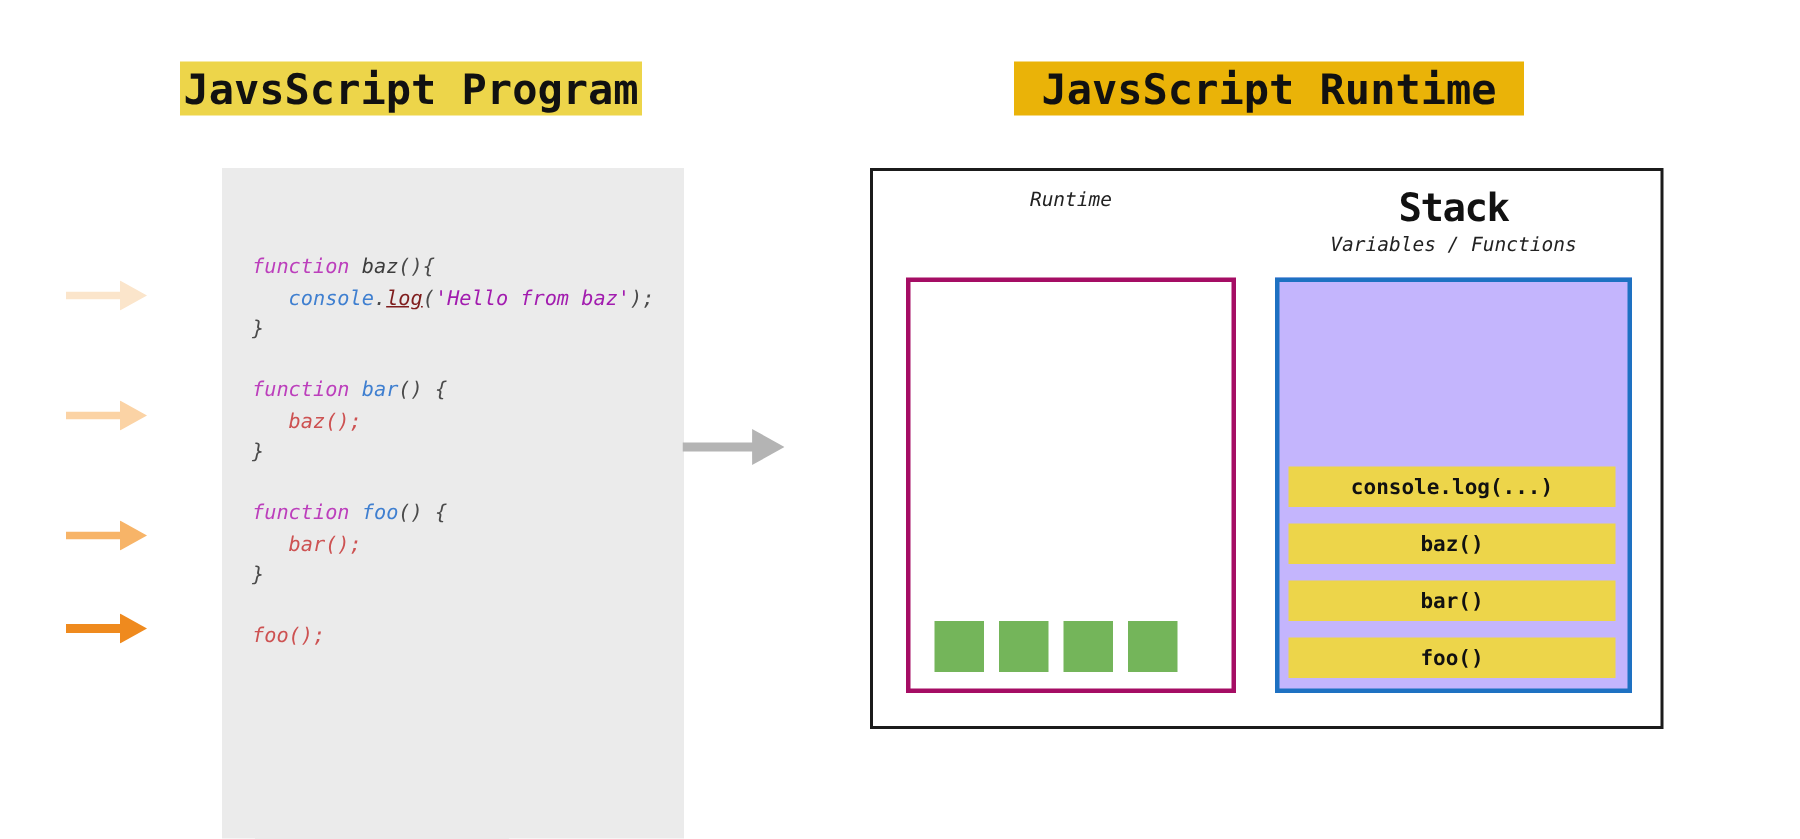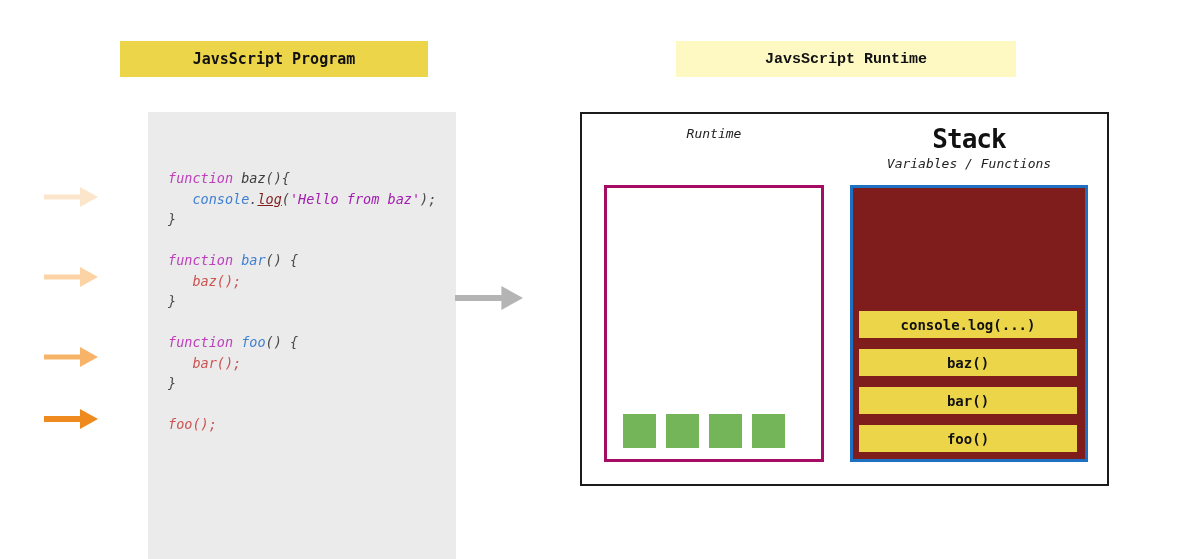--- a/index.html
+++ b/index.html
@@ -2,21 +2,21 @@
 <html><head>
 <meta charset="utf-8">
 <style>
   html,body{margin:0;padding:0;}
   body{
     width:1200px;height:559px;position:relative;background:#ffffff;
     font-family:"DejaVu Sans Mono", monospace;overflow:hidden;
   }
   .title-bar{
     position:absolute;top:41px;height:36px;display:flex;align-items:center;justify-content:center;
-    font-weight:bold;font-size:15px;color:#111;letter-spacing:0px;
+    font-weight:bold;font-size:28px;color:#111;letter-spacing:0px;
   }
   #program-title{left:120px;width:308px;}
   #runtime-title{left:676px;width:340px;}
 
   
   #code-panel{
     position:absolute;left:120px;top:112px;width:308px;height:460px;
     box-sizing:border-box;padding:56px 0 0 20px;margin-left:28px;
   }
   .code-line{
@@ -40,42 +40,42 @@
   .col-header .sub{font-size:13px;font-style:italic;margin-top:2px;color:#222;}
   #heap-header{left:22px;width:220px;}
   #stack-header{left:268px;width:238px;}
 
   #heap-box{
     position:absolute;left:22px;top:71px;width:220px;height:277px;
     box-sizing:border-box;border:3px solid #a50d64;background:#fff;
   }
   #stack-box{
     position:absolute;left:268px;top:71px;width:238px;height:277px;
-    box-sizing:border-box;border:3px solid #1e71c2;background:#7f1d1d;
+    box-sizing:border-box;border:3px solid #1e71c2;background:#c4b5fd;
   }
   #heap-objects{
     position:absolute;left:16px;bottom:11px;display:flex;gap:10px;
   }
   .heap-object{width:33px;height:34px;}
   #stack-frames{
     position:absolute;left:6px;right:8px;bottom:7px;display:flex;flex-direction:column;gap:11px;
   }
   .stack-frame{
     height:27px;display:flex;align-items:center;justify-content:center;
     font-weight:bold;font-size:14px;color:#111;
   }
 </style>
 </head>
 <body>
 
 <div id="program-title" class="title-bar" style="background: rgb(237, 213, 74);">
   <span>JavsScript Program</span>
 </div>
 
-<div id="runtime-title" class="title-bar" style="background: #fef9c3; font-family: Liberation Mono, monospace;">
+<div id="runtime-title" class="title-bar" style="background: #eab308;">
   <span>JavsScript Runtime</span>
 </div>
 
 <div id="call-arrows">
     <div class="side-arrow" style="top: 187px;"><svg width="54" height="20" viewBox="0 0 54 20">
         <rect x="0" y="7.5" width="38" height="5" fill="#fbe5cb"></rect>
         <polygon points="36,0 54,10 36,20" fill="#fbe5cb"></polygon>
       </svg></div>
     <div class="side-arrow" style="top: 267px;"><svg width="54" height="20" viewBox="0 0 54 20">
         <rect x="0" y="7.5" width="38" height="5" fill="#fbd3a5"></rect>

